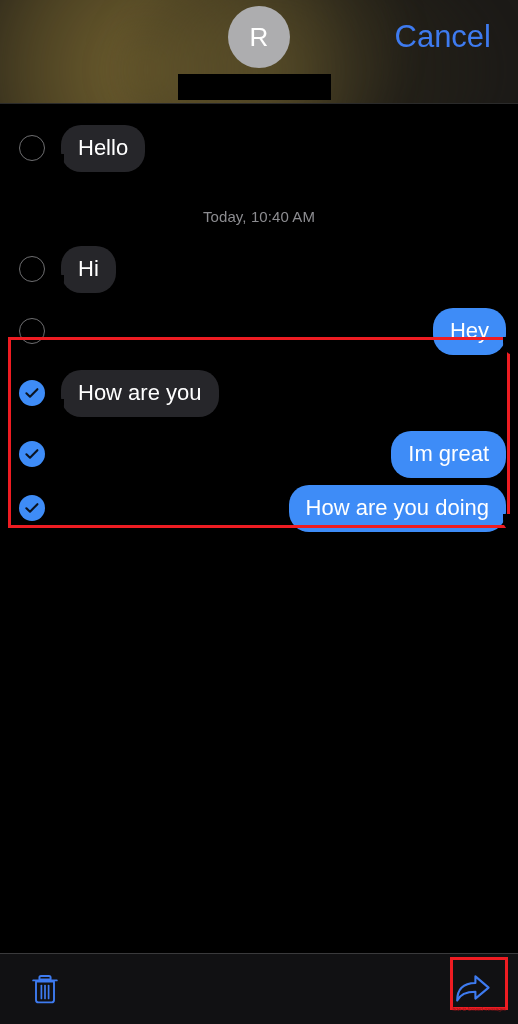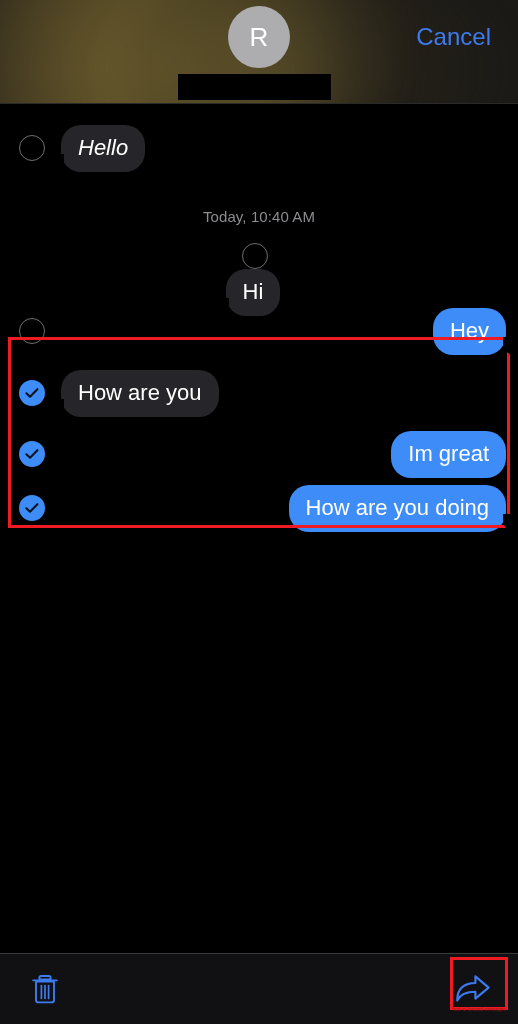--- a/index.html
+++ b/index.html
@@ -80,21 +80,21 @@
     top: 74px;
     width: 153px;
     height: 26px;
     background: #000000;
   }
   .cancel-btn {
     position: absolute;
     right: 27px;
     top: 23px;
     color: #3e7bf0;
-    font-size: 24px;
+    font-size: 31px;
     line-height: 28px;
     background: none;
     border: none;
     padding: 0;
     font-family: "Liberation Sans", sans-serif;
     cursor: pointer;
   }
 
   
   .conversation {
@@ -285,30 +285,30 @@
       <div class="avatar">
         <span>R</span>
       </div>
       <div class="redaction-bar"></div>
       <button class="cancel-btn">Cancel</button>
     </div>
   </div>
 
   <div class="conversation">
 
-    <div class="msg-row" style="margin-top:18px;height:52px;font-style:italic;">
+    <div class="msg-row" style="margin-top:18px;height:52px;">
       <div class="select-circle off"></div>
       <div class="bubble-wrap left">
         <div class="bubble incoming tail-left">Hello</div>
       </div>
     </div>
 
     <div class="timestamp" style="margin-top:34px;">Today, 10:40 AM</div>
 
-    <div class="msg-row" style="margin-top:18px;height:52px;flex-direction:column;">
+    <div class="msg-row" style="margin-top:18px;height:52px;">
       <div class="select-circle off"></div>
       <div class="bubble-wrap left">
         <div class="bubble incoming tail-left">Hi</div>
       </div>
     </div>
 
     <div class="msg-row" style="margin-top:10px;height:52px;">
       <div class="select-circle off"></div>
       <div class="bubble-wrap right">
         <div class="bubble outgoing tail-right">Hey</div>

